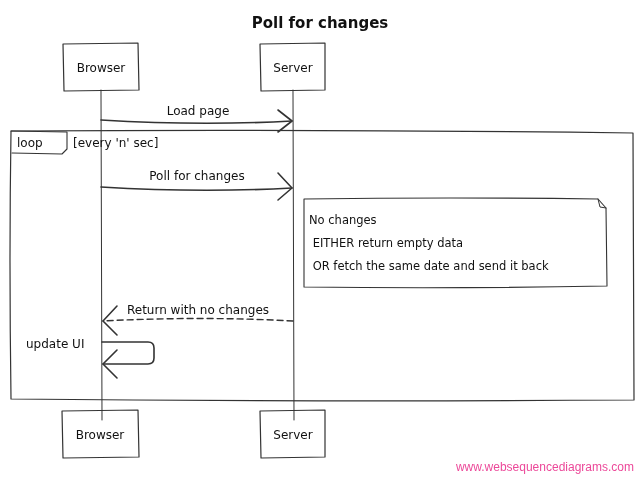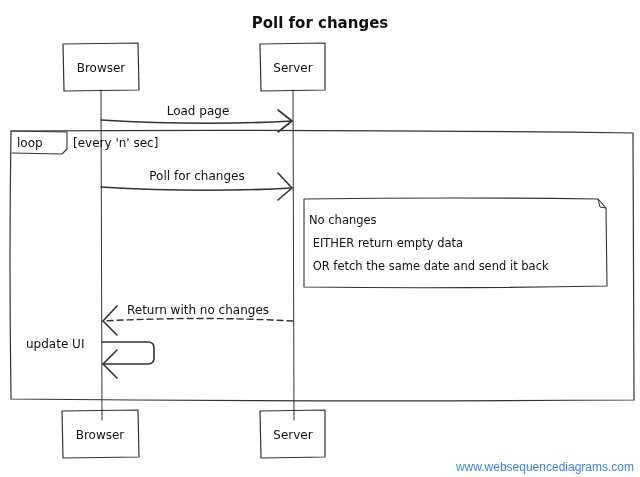--- a/index.html
+++ b/index.html
@@ -4,21 +4,21 @@
   <style>
     html, body { margin: 0; padding: 0; background: #ffffff; }
     body { width: 640px; height: 477px; position: relative; overflow: hidden;
            font-family: "DejaVu Sans", sans-serif; }
     svg { position: absolute; left: 0; top: 0; }
     .hand { font-family: "DejaVu Sans", sans-serif; fill: #111; }
     .title { font-size: 15px; font-weight: bold; }
     .lbl { font-size: 12px; }
     .note { font-size: 11.5px; }
     .wm { position: absolute; right: 6px; top: 460px; font-family: "Liberation Sans", sans-serif;
-          font-size: 12px; color: #3b82f6; }
+          font-size: 12px; color: #ec4899; }
     .ln { stroke: #333; fill: none; stroke-linecap: round; stroke-linejoin: round; }
   </style>
 </head>
 <body>
 
 <svg width="640" height="477" viewBox="0 0 640 477">
 
   <text class="hand title" x="320" y="28" text-anchor="middle">Poll for changes</text>
 
   <path class="ln" d="M101,90 L102,420" stroke-width="1"></path>

